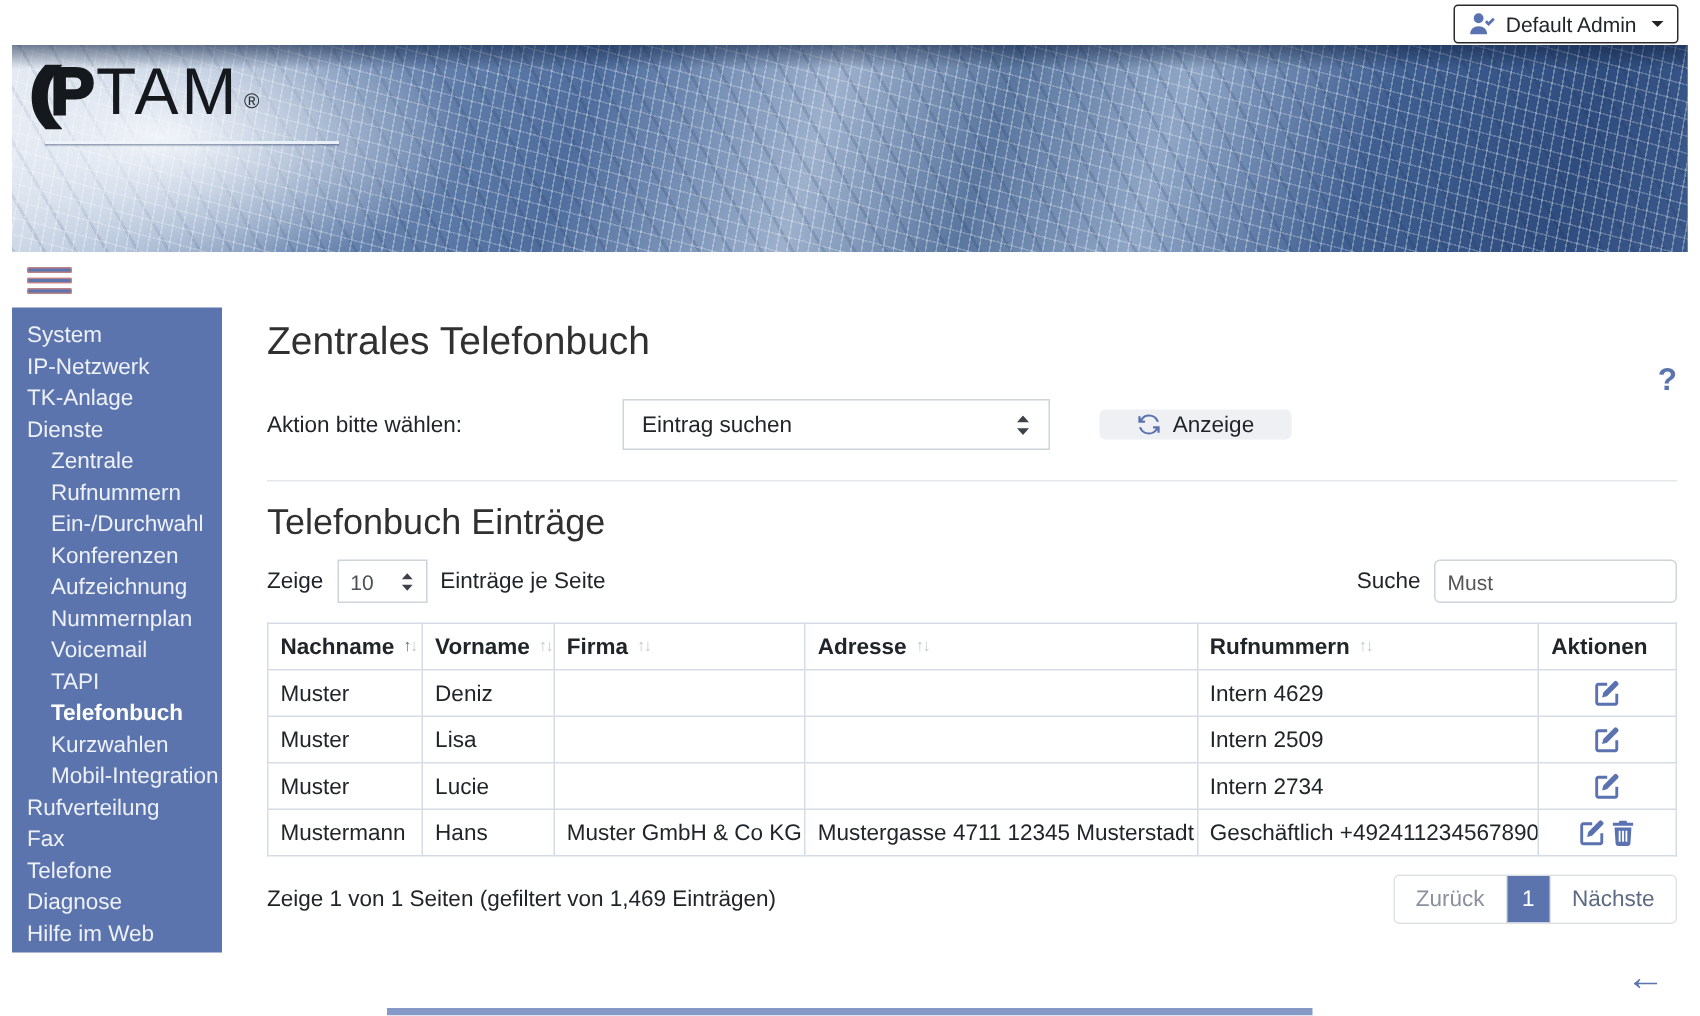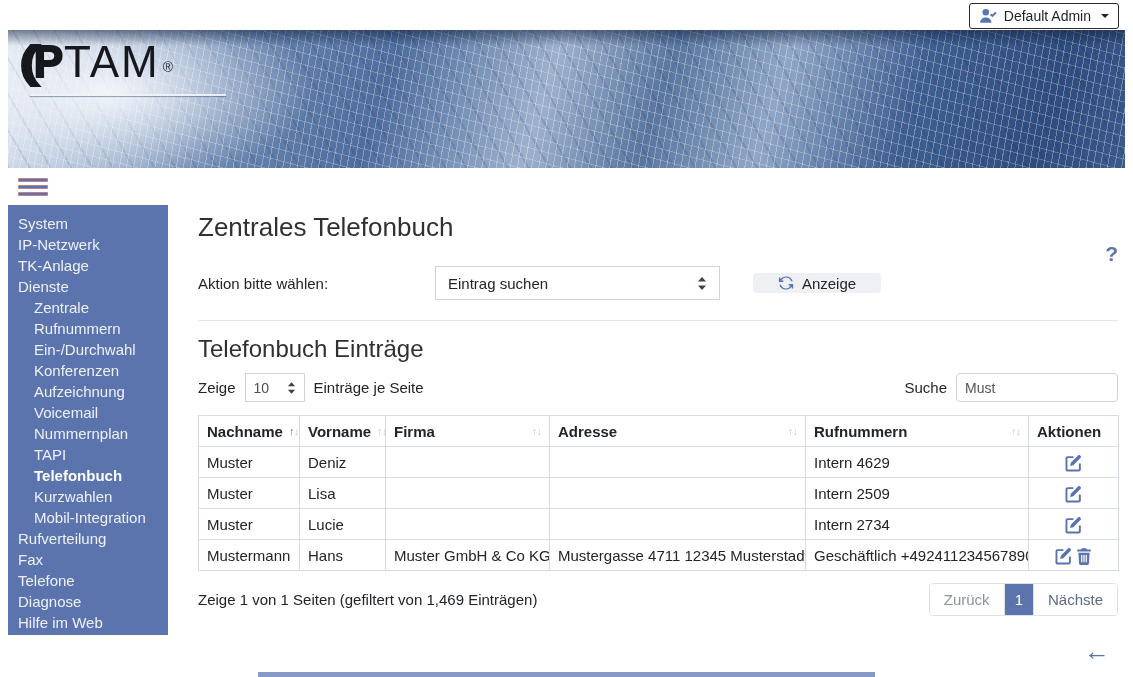--- a/index.html
+++ b/index.html
@@ -34,21 +34,21 @@
   .logo-rest { font-weight:400; letter-spacing:2px; }
   .logo-reg { font-size:14px; align-self:flex-start; margin:5px 0 0 3px; color:#2a2e33; }
   .logo-line { height:2px; width:196px; background:rgba(238,243,250,.92); margin:3px 0 0 8px; box-shadow:0 1px 1px rgba(30,50,90,.45); }
 
   
   .menu-toggle { margin:10px 0 0 18px; width:30px; cursor:pointer; }
   .menu-bar { height:4px; background:var(--accent); border:1px solid rgba(222,134,124,.75); border-radius:1px; margin-bottom:3px; }
 
   
   .layout { display:flex; margin-top:9px; }
-  .sidebar { width:160px; margin-left:8px; background:var(--accent); color:#eef1f7; padding:8px 0 14px; height:430px; flex:none; }
+  .sidebar { width:140px; margin-left:8px; background:var(--accent); color:#eef1f7; padding:8px 0 14px; height:430px; flex:none; }
   .side-item { padding:0 10px; line-height:21px; font-size:15px; cursor:pointer; white-space:nowrap; }
   .side-item.indent { padding-left:26px; }
   .side-item.active { font-weight:bold; color:#fff; }
 
   .main { flex:1; padding:7px 15px 0 30px; min-width:0; }
   .page-title { font-size:26px; font-weight:500; color:#303030; }
   .help-row { text-align:right; height:22px; }
   .help-q { color:var(--accent); font-weight:bold; font-size:21px; cursor:pointer; line-height:1; }
 
   .action-row { display:flex; align-items:center; height:36px; }
@@ -64,21 +64,21 @@
 
   .controls-row { display:flex; align-items:center; justify-content:space-between; margin-top:10px; }
   .length-group, .search-group { display:flex; align-items:center; gap:9px; }
   .select.small { width:60px; height:29px; padding:0 8px; color:#495057; font-size:14px; }
   .search-input { width:162px; height:29px; border:1px solid #ced4da; border-radius:4px; padding:0 8px;
     font-size:14px; color:#555; font-family:inherit; }
 
   table { width:100%; border-collapse:collapse; margin-top:13px; font-size:15px; table-layout:fixed; }
   th, td { border:1px solid #d5dce6; padding:4px 8px; text-align:left; height:31px; overflow:hidden; white-space:nowrap; }
   th { font-weight:bold; }
-  .th-inner { display:flex; align-items:center; justify-content:space-between; }
+  .th-inner { display:flex; align-items:center; justify-content:flex-start; }
   .sort-icons { font-size:11px; color:#c4cad3; letter-spacing:-1px; margin-left:6px; flex:none; }
   .sort-icons .on { color:#6a7280; }
   .cell-actions { text-align:center; }
   .icon-btn { display:inline-block; cursor:pointer; margin:0 1px; vertical-align:middle; line-height:0; }
 
   .table-footer { display:flex; align-items:center; justify-content:space-between; margin-top:12px; }
   .paginate { display:flex; border:1px solid #dee2e6; border-radius:4px; overflow:hidden; height:33px; }
   .page-btn { display:flex; align-items:center; padding:0 14px; background:#fff; cursor:pointer; }
   .page-btn.prev { color:#8a919d; }
   .page-btn.num { background:var(--accent); color:#fff; padding:0 10px; border-left:1px solid #dee2e6; border-right:1px solid #dee2e6; }
@@ -128,22 +128,22 @@
   <div class="sidebar">
       <div class="side-item">System</div>
       <div class="side-item">IP-Netzwerk</div>
       <div class="side-item">TK-Anlage</div>
       <div class="side-item">Dienste</div>
       <div class="side-item indent">Zentrale</div>
       <div class="side-item indent">Rufnummern</div>
       <div class="side-item indent">Ein-/Durchwahl</div>
       <div class="side-item indent">Konferenzen</div>
       <div class="side-item indent">Aufzeichnung</div>
+      <div class="side-item indent">Nummernplan</div>
       <div class="side-item indent">Voicemail</div>
-      <div class="side-item indent">Nummernplan</div>
       <div class="side-item indent">TAPI</div>
       <div class="side-item indent active">Telefonbuch</div>
       <div class="side-item indent">Kurzwahlen</div>
       <div class="side-item indent">Mobil-Integration</div>
       <div class="side-item">Rufverteilung</div>
       <div class="side-item">Fax</div>
       <div class="side-item">Telefone</div>
       <div class="side-item">Diagnose</div>
       <div class="side-item">Hilfe im Web</div>
     </div>

